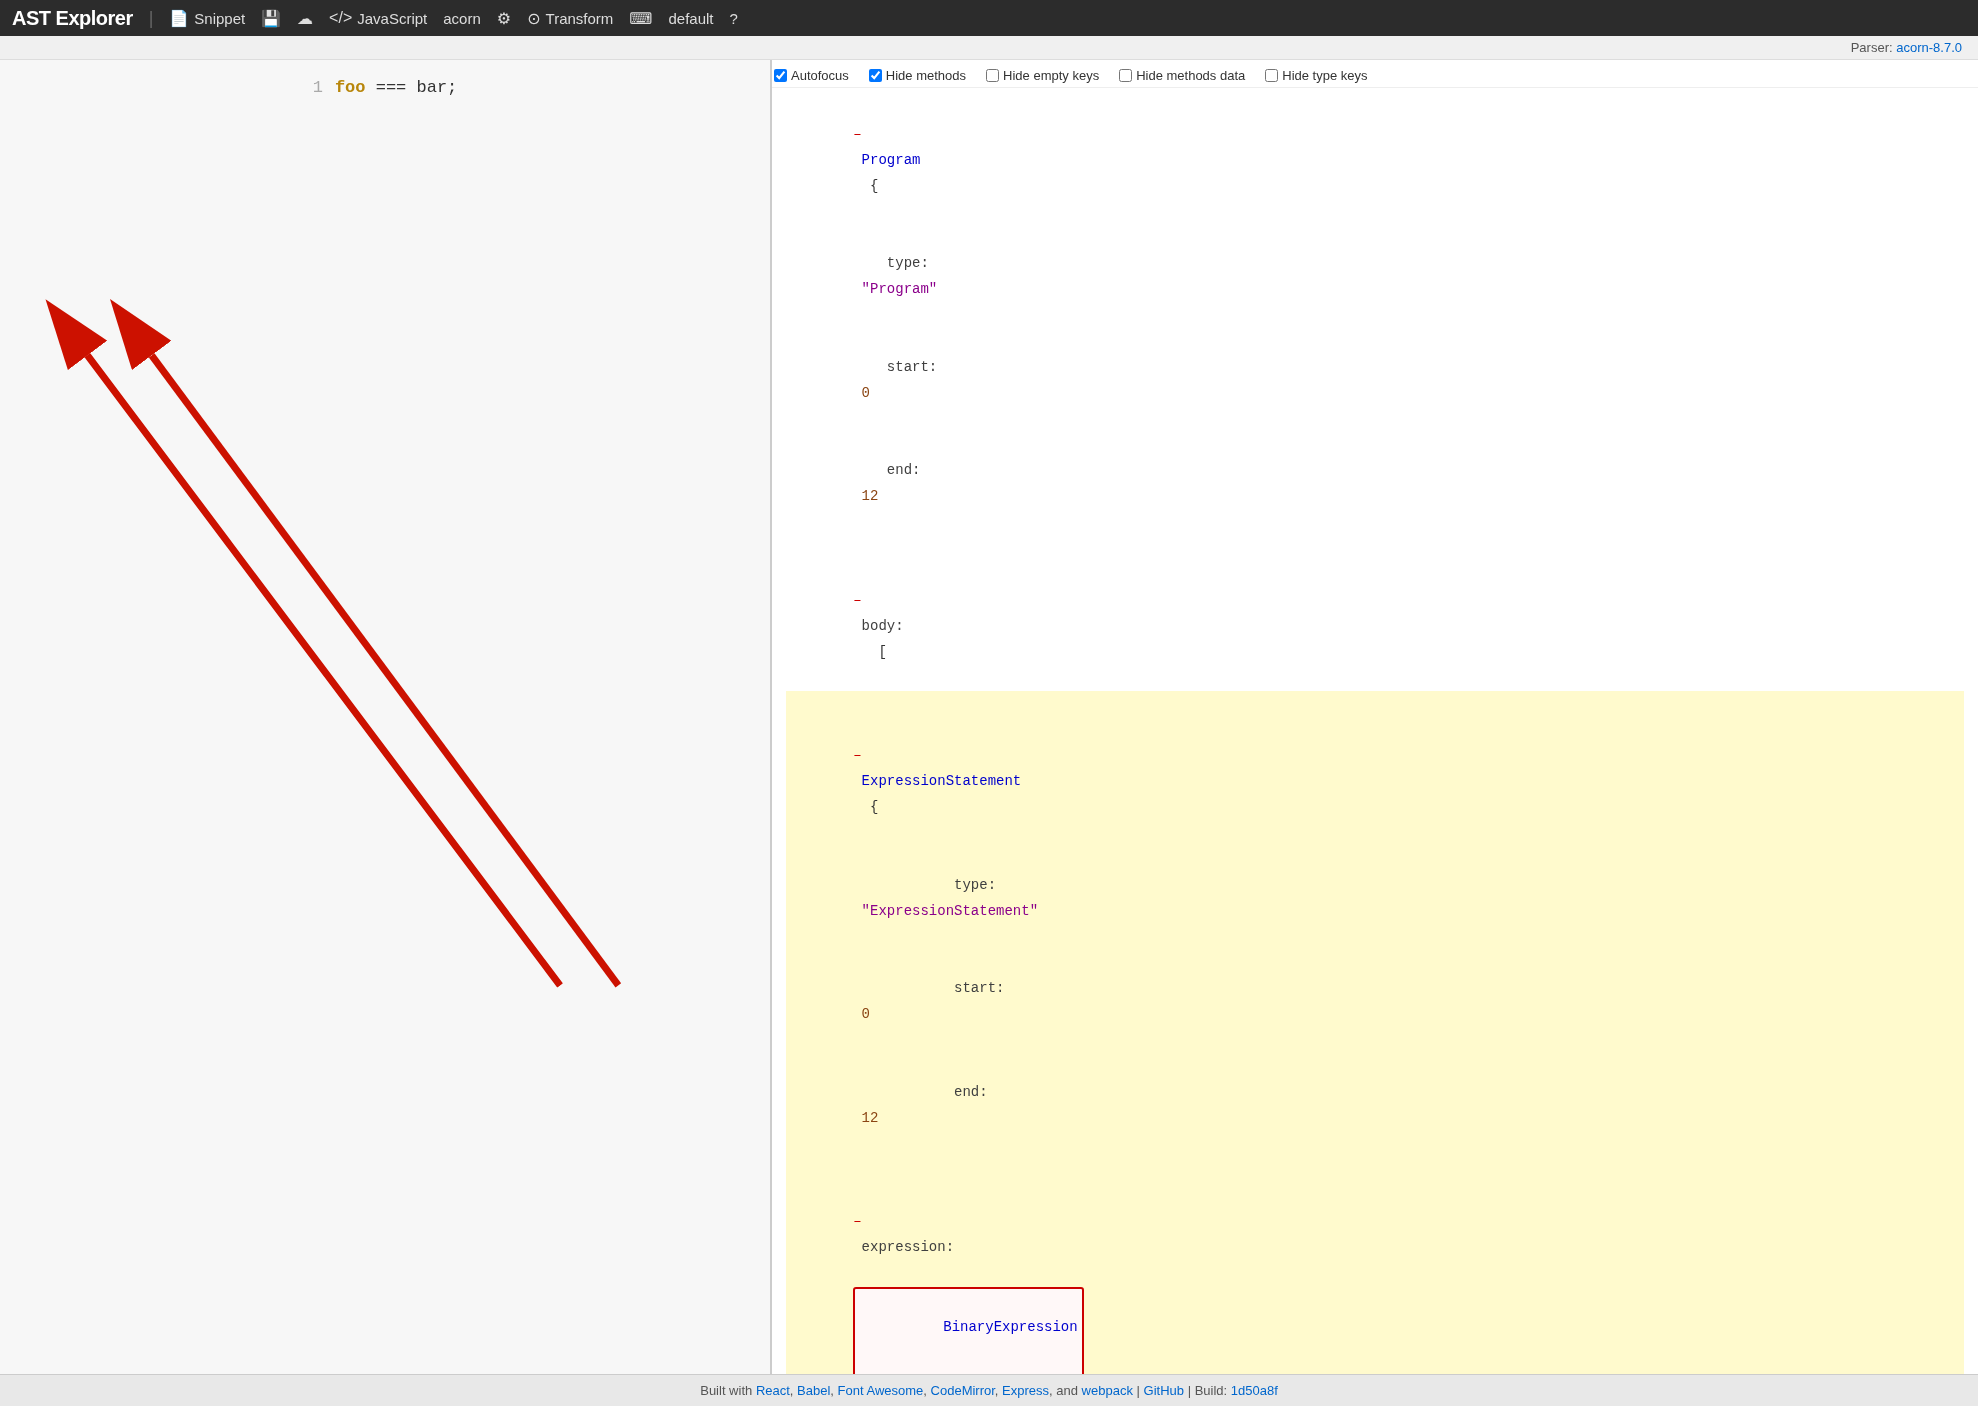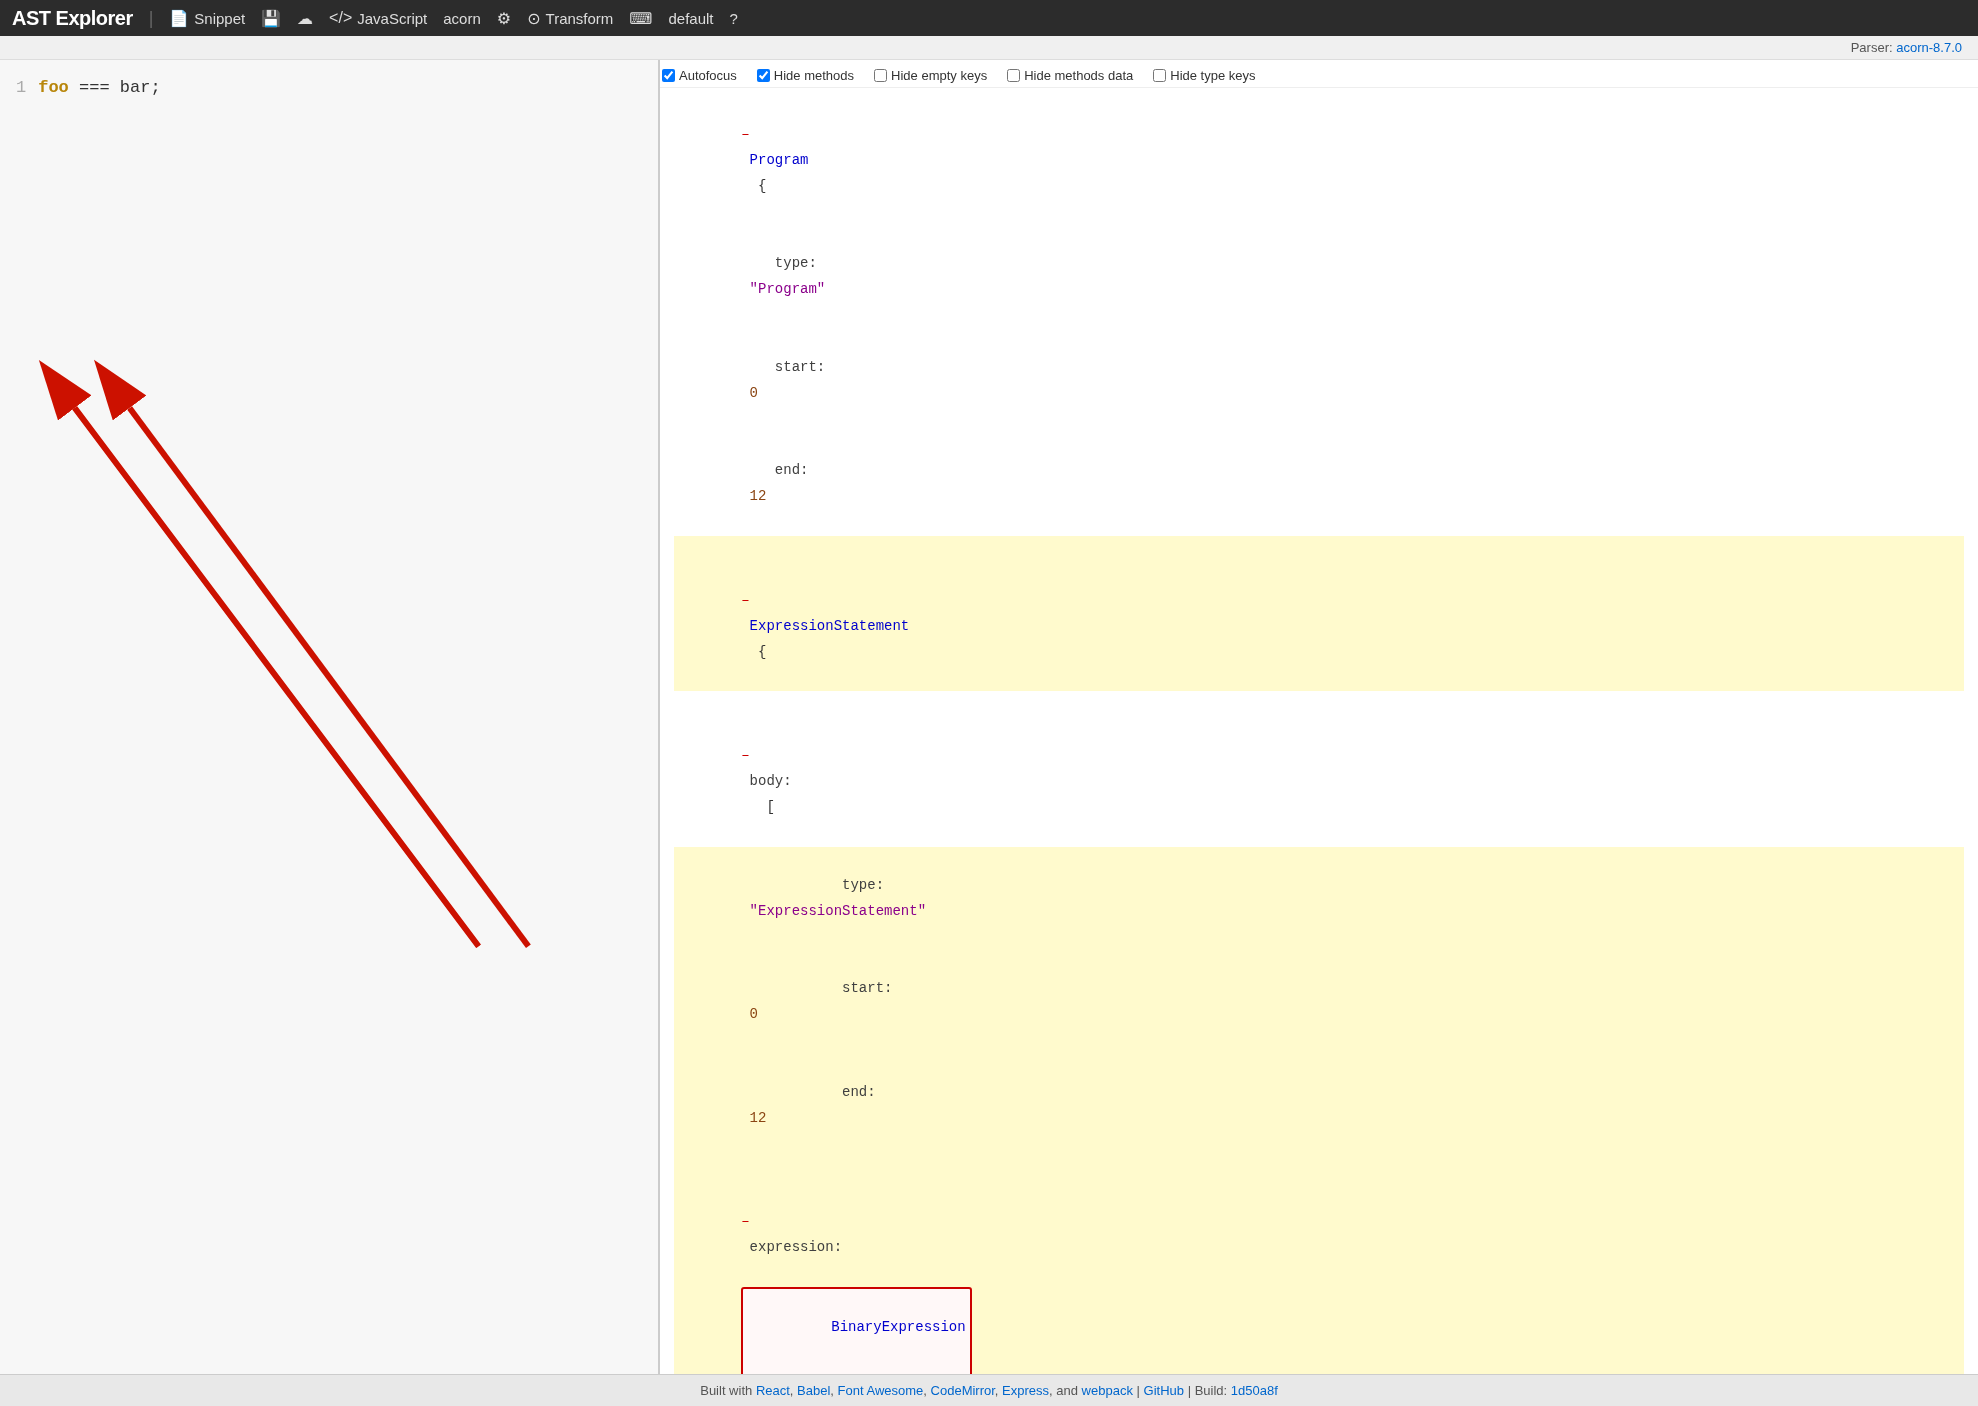--- a/index.html
+++ b/index.html
@@ -57,26 +57,27 @@
 
     
     #main {
       display: flex;
       flex: 1;
       overflow: hidden;
     }
 
     
     #editor-pane {
-      width: 660px;
+      width: 772px;
       flex-shrink: 0;
       background: #f7f7f7;
       border-right: 2px solid #ccc;
       position: relative;
       overflow: hidden;
+      text-align: center;
     }
     #code-area {
       padding: 14px 16px;
       font-family: "Courier New", monospace;
       font-size: 17px;
       line-height: 1.6;
       color: #333;
     }
     .line-num {
       color: #aaa;
@@ -319,32 +320,32 @@
       <span class="tree-line">
         <span>    </span><span class="c-key">start:</span>
         <span class="c-num"> 0</span>
       </span>
 
       <span class="tree-line">
         <span>    </span><span class="c-key">end:</span>
         <span class="c-num"> 12</span>
       </span>
 
+      <span class="tree-line">
+        <span>    </span>
+        <span class="c-collapse">–</span>
+        <span class="c-key"> body:</span>
+        <span class="c-punct">   [</span>
+      </span>
+
       <span class="tree-line highlight-yellow">
         <span>        </span>
         <span class="c-collapse">–</span>
         <span class="c-node"> ExpressionStatement</span>
         <span class="c-punct">  {</span>
-      </span>
-
-      <span class="tree-line">
-        <span>    </span>
-        <span class="c-collapse">–</span>
-        <span class="c-key"> body:</span>
-        <span class="c-punct">   [</span>
       </span>
 
       <span class="tree-line highlight-yellow">
         <span>            </span><span class="c-key">type:</span>
         <span class="c-str"> "ExpressionStatement"</span>
       </span>
 
       <span class="tree-line highlight-yellow">
         <span>            </span><span class="c-key">start:</span>
         <span class="c-num"> 0</span>

